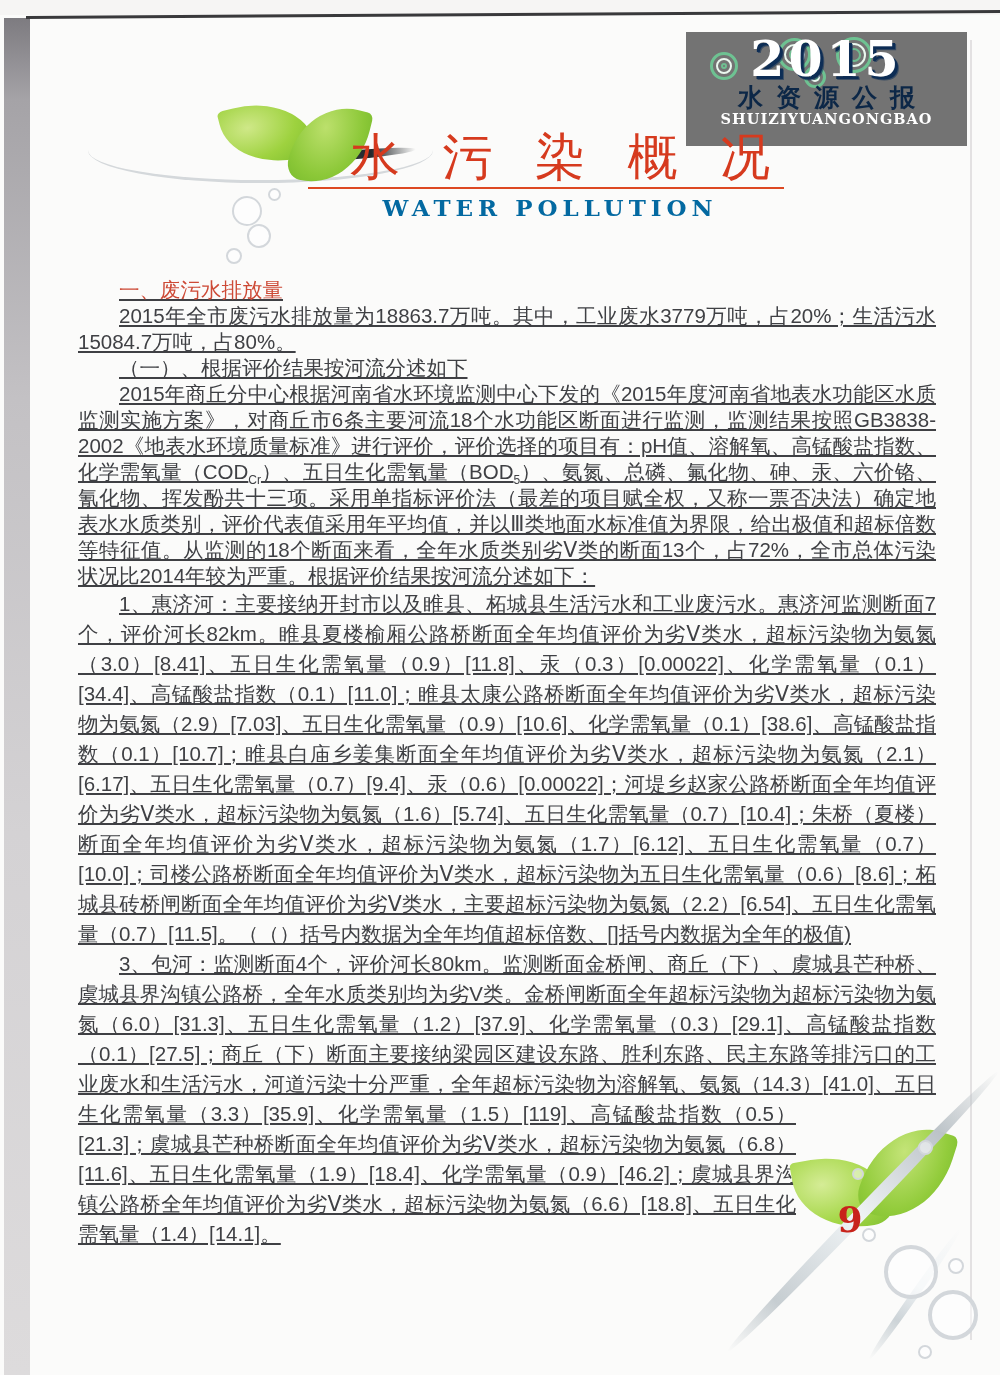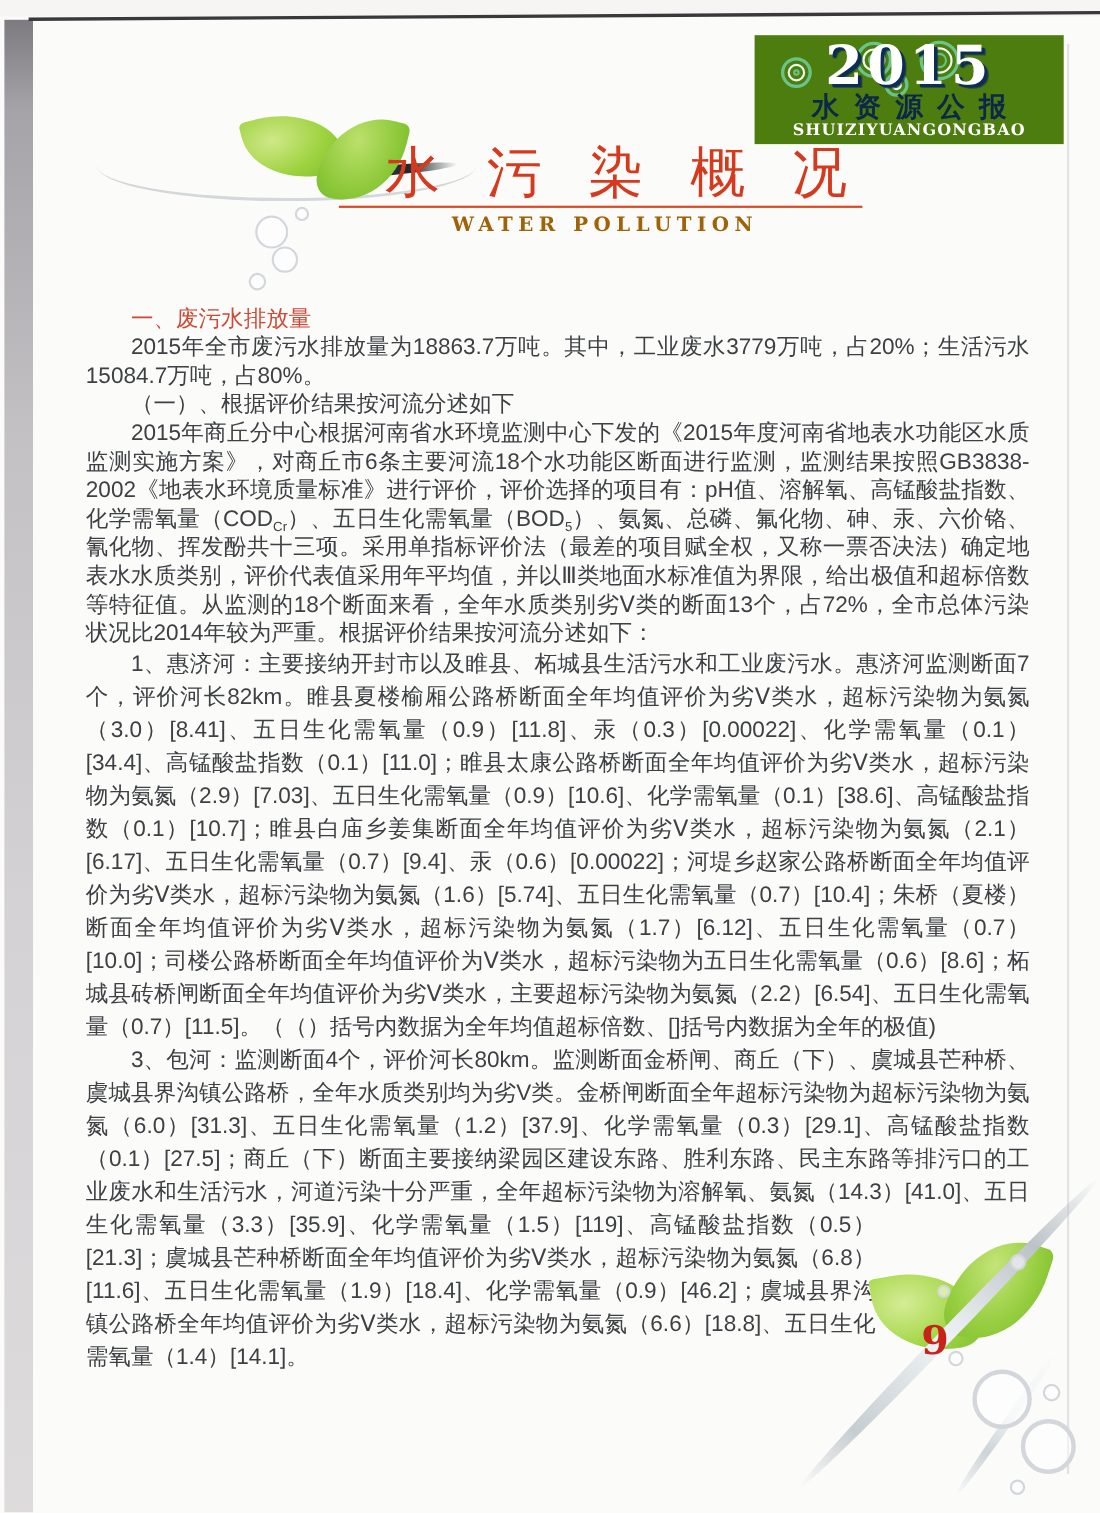--- a/index.html
+++ b/index.html
@@ -14,22 +14,22 @@
     background:linear-gradient(180deg,#7d7b80 0,#a5a3a7 6%,#c3c1c4 28%,#d4d2d4 60%,#dddbdc 100%);
   }
   .scan-topline{
     position:absolute;left:26px;top:16px;width:980px;height:2.6px;background:#39393b;
     transform:rotate(-0.35deg);transform-origin:left center;
   }
   .scan-topwhite{position:absolute;left:0;top:0;width:1000px;height:15px;background:#f6f5f4;}
   .scan-right{position:absolute;right:28px;top:40px;width:2px;height:1300px;background:#e3e1e2;}
   
   .masthead{
-    position:absolute;left:686px;top:32px;width:281px;height:99px;
-    background:#4d7c0f;overflow:hidden;text-align:center;
+    position:absolute;left:686px;top:32px;width:281px;height:114px;
+    background:#737373;overflow:hidden;text-align:center;
   }
   .mast-year{
     margin-top:2px;
     font-family:"DejaVu Serif","Liberation Serif",serif;
     font-size:49px;line-height:50px;font-weight:700;color:#ffffff;letter-spacing:4px;
     text-shadow:3px 3px 0 #0d2d55,4px 4px 0 rgba(13,45,85,.55);
     position:relative;z-index:2;
   }
   .mast-cn{
     font-size:25px;line-height:26px;font-weight:700;color:#0c2747;letter-spacing:13px;
@@ -46,21 +46,21 @@
   
   .title-cn{
     position:absolute;left:330px;top:130px;width:460px;text-align:center;
     font-family:"Liberation Serif","DejaVu Serif",serif;
     font-size:50px;line-height:54px;font-weight:400;color:#d63a1e;letter-spacing:15px;text-indent:15px;
   }
   .title-rule{position:absolute;left:308px;top:187px;width:476px;height:2.4px;background:#dd4822;}
   .title-en{
     position:absolute;left:330px;top:194px;width:440px;text-align:center;
     font-family:"DejaVu Serif","Liberation Serif",serif;
-    font-size:18px;font-weight:700;color:#a16207;letter-spacing:5px;
+    font-size:23px;font-weight:700;color:#0369a1;letter-spacing:5px;
   }
   
   .art{position:absolute;pointer-events:none;}
   .leaf{position:absolute;}
   .surface-arc{
     left:88px;top:118px;width:345px;height:62px;
     border-bottom:3px solid #c8cdd1;border-radius:50%;opacity:.75;
   }
   .dark-swoosh{
     left:298px;top:150px;width:118px;height:9px;border-radius:50%;
@@ -100,21 +100,21 @@
     border-radius:94% 10% 94% 28%;
   }
   .page-num{
     position:absolute;left:830px;top:1198px;width:40px;text-align:center;
     font-family:"DejaVu Serif","Liberation Serif",serif;
     font-size:36px;font-weight:700;color:#c8231b;z-index:3;
   }
   
   .body-text{
     position:absolute;left:78px;top:277px;width:858px;
-    color:#3f4044;text-align:justify;
+    color:#3f4044;text-align:justify;text-decoration:underline;
   }
   .body-text p{margin:0;text-indent:2em;font-size:20.5px;}
   .h-orange{color:#cd4a36;line-height:26px;font-weight:500;}
   .para{line-height:26px;}
   .para.wide{line-height:30px;}
   sub{font-size:12px;line-height:0;margin-top:16px;}
   .leaf-spacer{float:right;width:134px;height:165px;margin-left:6px;}
 </style>
 </head>
 <body>

